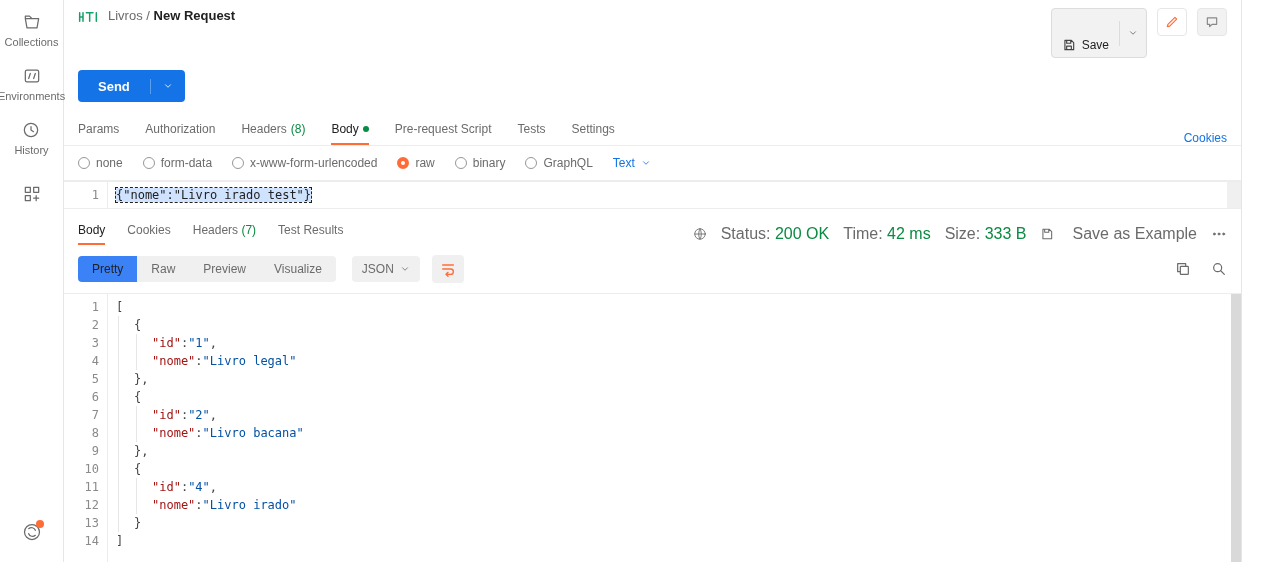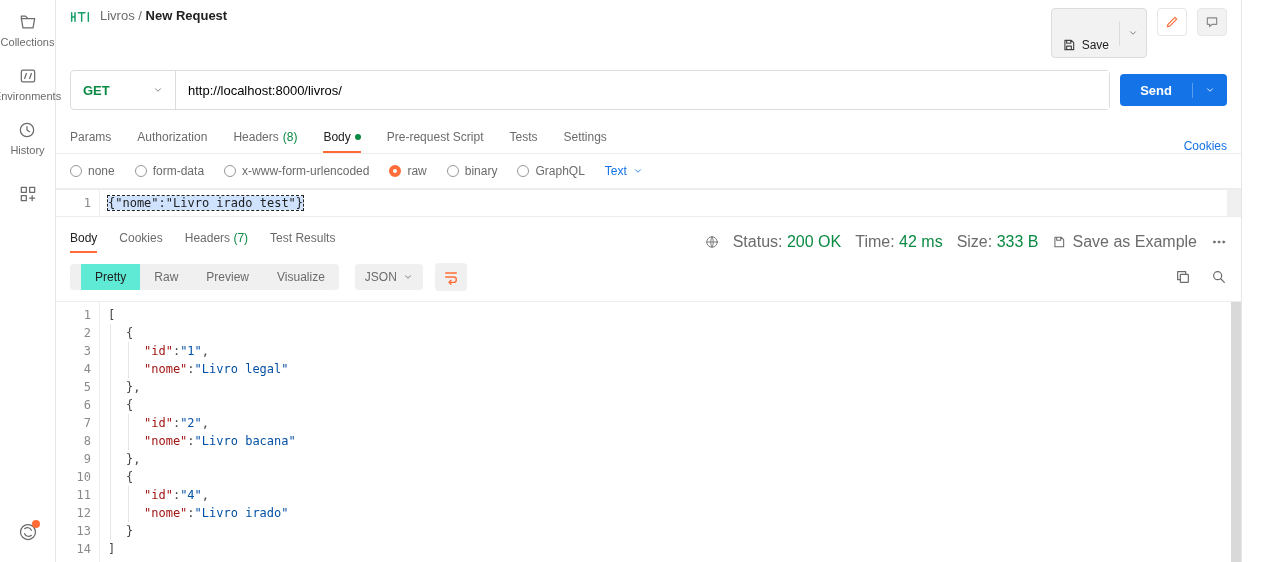--- a/index.html
+++ b/index.html
@@ -1,18 +1,18 @@
 <!DOCTYPE html>
 <html><head>
 <meta charset="utf-8">
 <style>
 * { margin: 0; padding: 0; box-sizing: border-box; }
 body { font-family: -apple-system, BlinkMacSystemFont, "Segoe UI", sans-serif; font-size: 13px; color: #212121; background: #fff; width: 1266px; height: 562px; overflow: hidden; }
 .app { display: flex; height: 100%; }
-.left-rail { width: 56px; border-right: 1px solid #e6e6e6; display: flex; flex-direction: column; align-items: center; padding-top: 12px; gap: 18px; }
+.left-rail { width: 64px; border-right: 1px solid #e6e6e6; display: flex; flex-direction: column; align-items: center; padding-top: 12px; gap: 18px; }
 .rail-item { display: flex; flex-direction: column; align-items: center; gap: 4px; color: #6b6b6b; font-size: 11px; cursor: pointer; }
 .rail-item svg { width: 20px; height: 20px; stroke: #6b6b6b; fill: none; stroke-width: 1.5; }
 .rail-more { margin-top: 10px; }
 .rail-bottom { margin-top: auto; margin-bottom: 20px; position: relative; }
 .rail-bottom .dot { position: absolute; top: -2px; right: -2px; width: 8px; height: 8px; background: #ff6c37; border-radius: 50%; }
 .main { flex: 1; display: flex; flex-direction: column; border-right: 1px solid #e6e6e6; }
 .right-rail { width: 24px; display: flex; flex-direction: column; align-items: center; padding-top: 20px; gap: 24px; }
 
 
 .hdr { display: flex; align-items: flex-start; padding: 8px 14px; gap: 10px; }
@@ -66,21 +66,21 @@
 .resp-tab.active { color:#212121; font-weight:500; border-bottom:2px solid #ff6c37; padding-bottom:6px;}
 .resp-tab .count { color:#0a8a42;}
 .resp-meta { margin-left:auto; display:flex; align-items:center; gap:14px; font-size:16px; color:#6b6b6b;}
 .resp-meta .grn { color:#0a8a42;}
 .resp-meta svg { stroke:#6b6b6b;}
 
 
 .resp-toolbar { display:flex; align-items:center; padding:10px 14px; gap:6px;}
 .seg { display:flex; background:#f0f0f0; border-radius:4px; overflow:hidden;}
 .seg-btn { padding:6px 14px; font-size:12px; color:#6b6b6b; cursor:pointer;}
-.seg-btn.active { background:#5eead4; color:#212121;margin-left:11px;}
+.seg-btn.active { background:#3b82f6; color:#212121;}
 .dd { display:flex; align-items:center; gap:6px; padding:6px 10px; background:#f0f0f0; border-radius:4px; font-size:12px; color:#6b6b6b; margin-left:10px;}
 .wrap-btn { width:32px; height:28px; display:flex; align-items:center; justify-content:center; background:#f0f0f0; border-radius:4px; margin-left:6px;}
 .wrap-btn svg { stroke:#ff6c37;}
 .resp-toolbar .spacer { flex:1;}
 
 
 .resp-body { flex:1; display:flex; font-family:Menlo,Consolas,monospace; font-size:12px; border-top:1px solid #ededed; overflow:hidden;}
 .resp-gutter { width:44px; text-align:right; padding:4px 8px 4px 0; color:#8a8a8a; border-right:1px solid #ededed; line-height:18px;}
 .resp-gutter .ln { display:block;}
 .resp-code { flex:1; padding:4px 8px; line-height:18px;}
@@ -168,29 +168,20 @@
           </svg>
       </div>
       <div class="icon-btn muted">
         <svg width="14" height="14" viewBox="0 0 24 24" fill="none" stroke="#888" stroke-width="2">
             <path d="M4 5 L20 5 L20 16 L12 16 L8 20 L8 16 L4 16 Z"></path>
           </svg>
       </div>
     </div>
 
     <div class="url-row">
-      <div class="req-box">
-        <div class="method">
-          <span>GET</span>
-          <svg width="10" height="10" viewBox="0 0 24 24" fill="none" stroke="#6b6b6b" stroke-width="2">
-              <path d="M6 9 L12 15 L18 9"></path>
-            </svg>
-        </div>
-        <input class="url-input" value="http://localhost:8000/livros/" style="">
-      </div>
       <div class="send-btn">
         <div class="send-main"><span>Send</span></div>
         <div class="send-caret">
           <svg width="10" height="10" viewBox="0 0 24 24" fill="none" stroke="#fff" stroke-width="2">
               <path d="M6 9 L12 15 L18 9"></path>
             </svg>
         </div>
       </div>
     </div>
 
@@ -268,21 +259,21 @@
         <div class="resp-tab"><span>Test Results</span></div>
       </div>
       <div class="resp-meta">
         <svg width="14" height="14" viewBox="0 0 24 24" fill="none" stroke-width="1.5">
             <circle cx="12" cy="12" r="9"></circle>
             <path d="M3 12 L21 12 M12 3 C15 7 15 17 12 21 C9 17 9 7 12 3"></path>
           </svg>
         <span><span>Status:</span> <span class="grn">200 OK</span></span>
         <span><span>Time:</span> <span class="grn">42 ms</span></span>
         <span><span>Size:</span> <span class="grn">333 B</span></span>
-        <span style="display:flex;align-items:center;gap:6px;cursor:pointer;">
+        <span style="display:flex;align-items:center;gap:18px;cursor:pointer;">
           <svg width="14" height="14" viewBox="0 0 24 24" fill="none" stroke-width="1.8">
               <path d="M5 4 L16 4 L20 8 L20 20 L5 20 Z M8 4 L8 9 L15 9 L15 4"></path>
             </svg>
           <span>Save as Example</span>
         </span>
         <svg width="16" height="16" viewBox="0 0 24 24" fill="#6b6b6b">
             <circle cx="5" cy="12" r="1.6"></circle>
             <circle cx="12" cy="12" r="1.6"></circle>
             <circle cx="19" cy="12" r="1.6"></circle>
           </svg>

